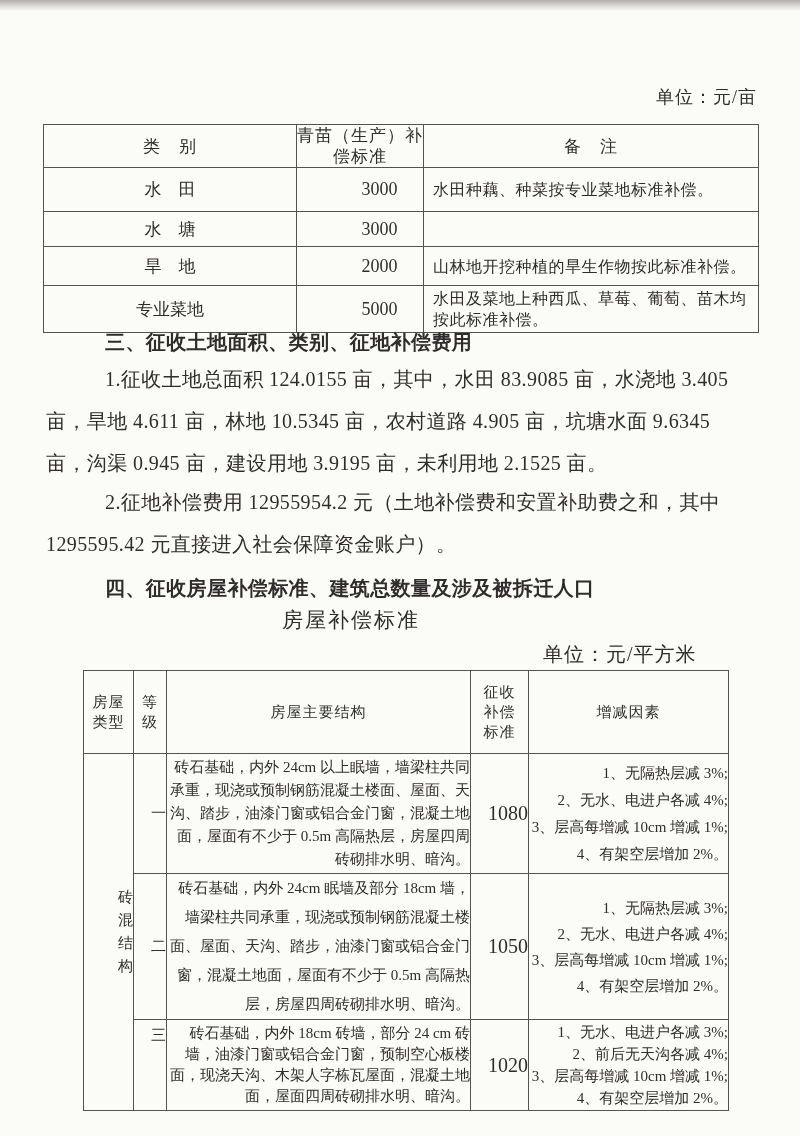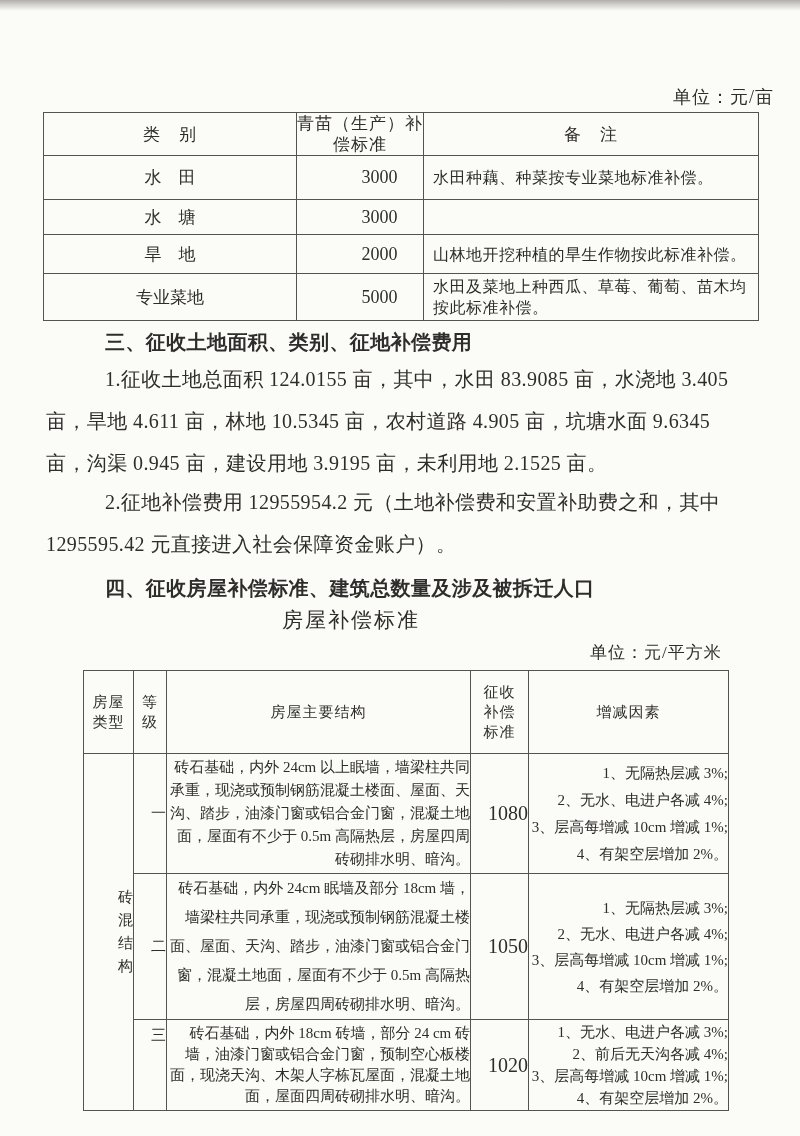--- a/index.html
+++ b/index.html
@@ -7,28 +7,28 @@
     position:relative;width:800px;height:1136px;margin:0 auto;
     background:#fbfbf8;overflow:hidden;
     font-family:"Liberation Serif","DejaVu Serif",serif;
     color:#2e2d2b;
   }
   .scan-band{
     position:absolute;top:0;left:0;width:800px;height:11px;
     background:linear-gradient(180deg,#b0afac 0%,#dcdbd7 55%,#fbfbf8 100%);
   }
   .unit-label{position:absolute;font-size:18px;letter-spacing:1px;}
-  .unit-mu{top:85px;left:0;width:757px;text-align:right;padding-left:17px;}
+  .unit-mu{top:85px;left:0;width:757px;text-align:right;}
   .unit-sqm{top:641px;left:543px;}
 
   table{border-collapse:collapse;table-layout:fixed;position:absolute;}
   td{border:1px solid #55534f;overflow:hidden;}
 
   
-  .t1{left:43px;top:112px;width:715px;font-size:17px;}
+  .t1{left:43px;top:124px;width:715px;font-size:17px;}
   .t1 td{text-align:center;vertical-align:middle;padding:0;}
   .t1 .hdr td{line-height:21px;letter-spacing:1px;}
   .t1 td.remark{text-align:left;padding:2px 9px;font-size:16px;line-height:21px;letter-spacing:0.5px;}
   .t1 td.num{font-size:18px;padding-left:39px;}
 
   
   .line{position:absolute;font-size:20px;letter-spacing:0.4px;white-space:nowrap;}
   .bold{font-weight:bold;}
   .subtitle{position:absolute;top:606px;left:0;width:702px;text-align:center;
     font-size:21px;letter-spacing:2px;}
@@ -94,21 +94,21 @@
 
   <div class="line bold" style="left:105px;top:329px;">三、征收土地面积、类别、征地补偿费用</div>
   <div class="line" style="left:105px;top:366px;">1.征收土地总面积 124.0155 亩，其中，水田 83.9085 亩，水浇地 3.405</div>
   <div class="line" style="left:46px;top:408px;">亩，旱地 4.611 亩，林地 10.5345 亩，农村道路 4.905 亩，坑塘水面 9.6345</div>
   <div class="line" style="left:46px;top:450px;">亩，沟渠 0.945 亩，建设用地 3.9195 亩，未利用地 2.1525 亩。</div>
   <div class="line" style="left:105px;top:489px;">2.征地补偿费用 12955954.2 元（土地补偿费和安置补助费之和，其中</div>
   <div class="line" style="left:46px;top:531px;">1295595.42 元直接进入社会保障资金账户）。</div>
 
   <div class="line bold" style="left:105px;top:575px;">四、征收房屋补偿标准、建筑总数量及涉及被拆迁人口</div>
   <div class="subtitle">房屋补偿标准</div>
-  <div class="unit-label unit-sqm" style="font-size:17px;margin-left:47px;">单位：元/平方米</div>
+  <div class="unit-label unit-sqm" style="font-size:20px;">单位：元/平方米</div>
 
   <table class="t2">
     <colgroup>
       <col style="width:50px">
         <col style="width:33px">
         <col style="width:304px">
       <col style="width:58px">
         <col style="width:200px">
     </colgroup>
     <tbody>

